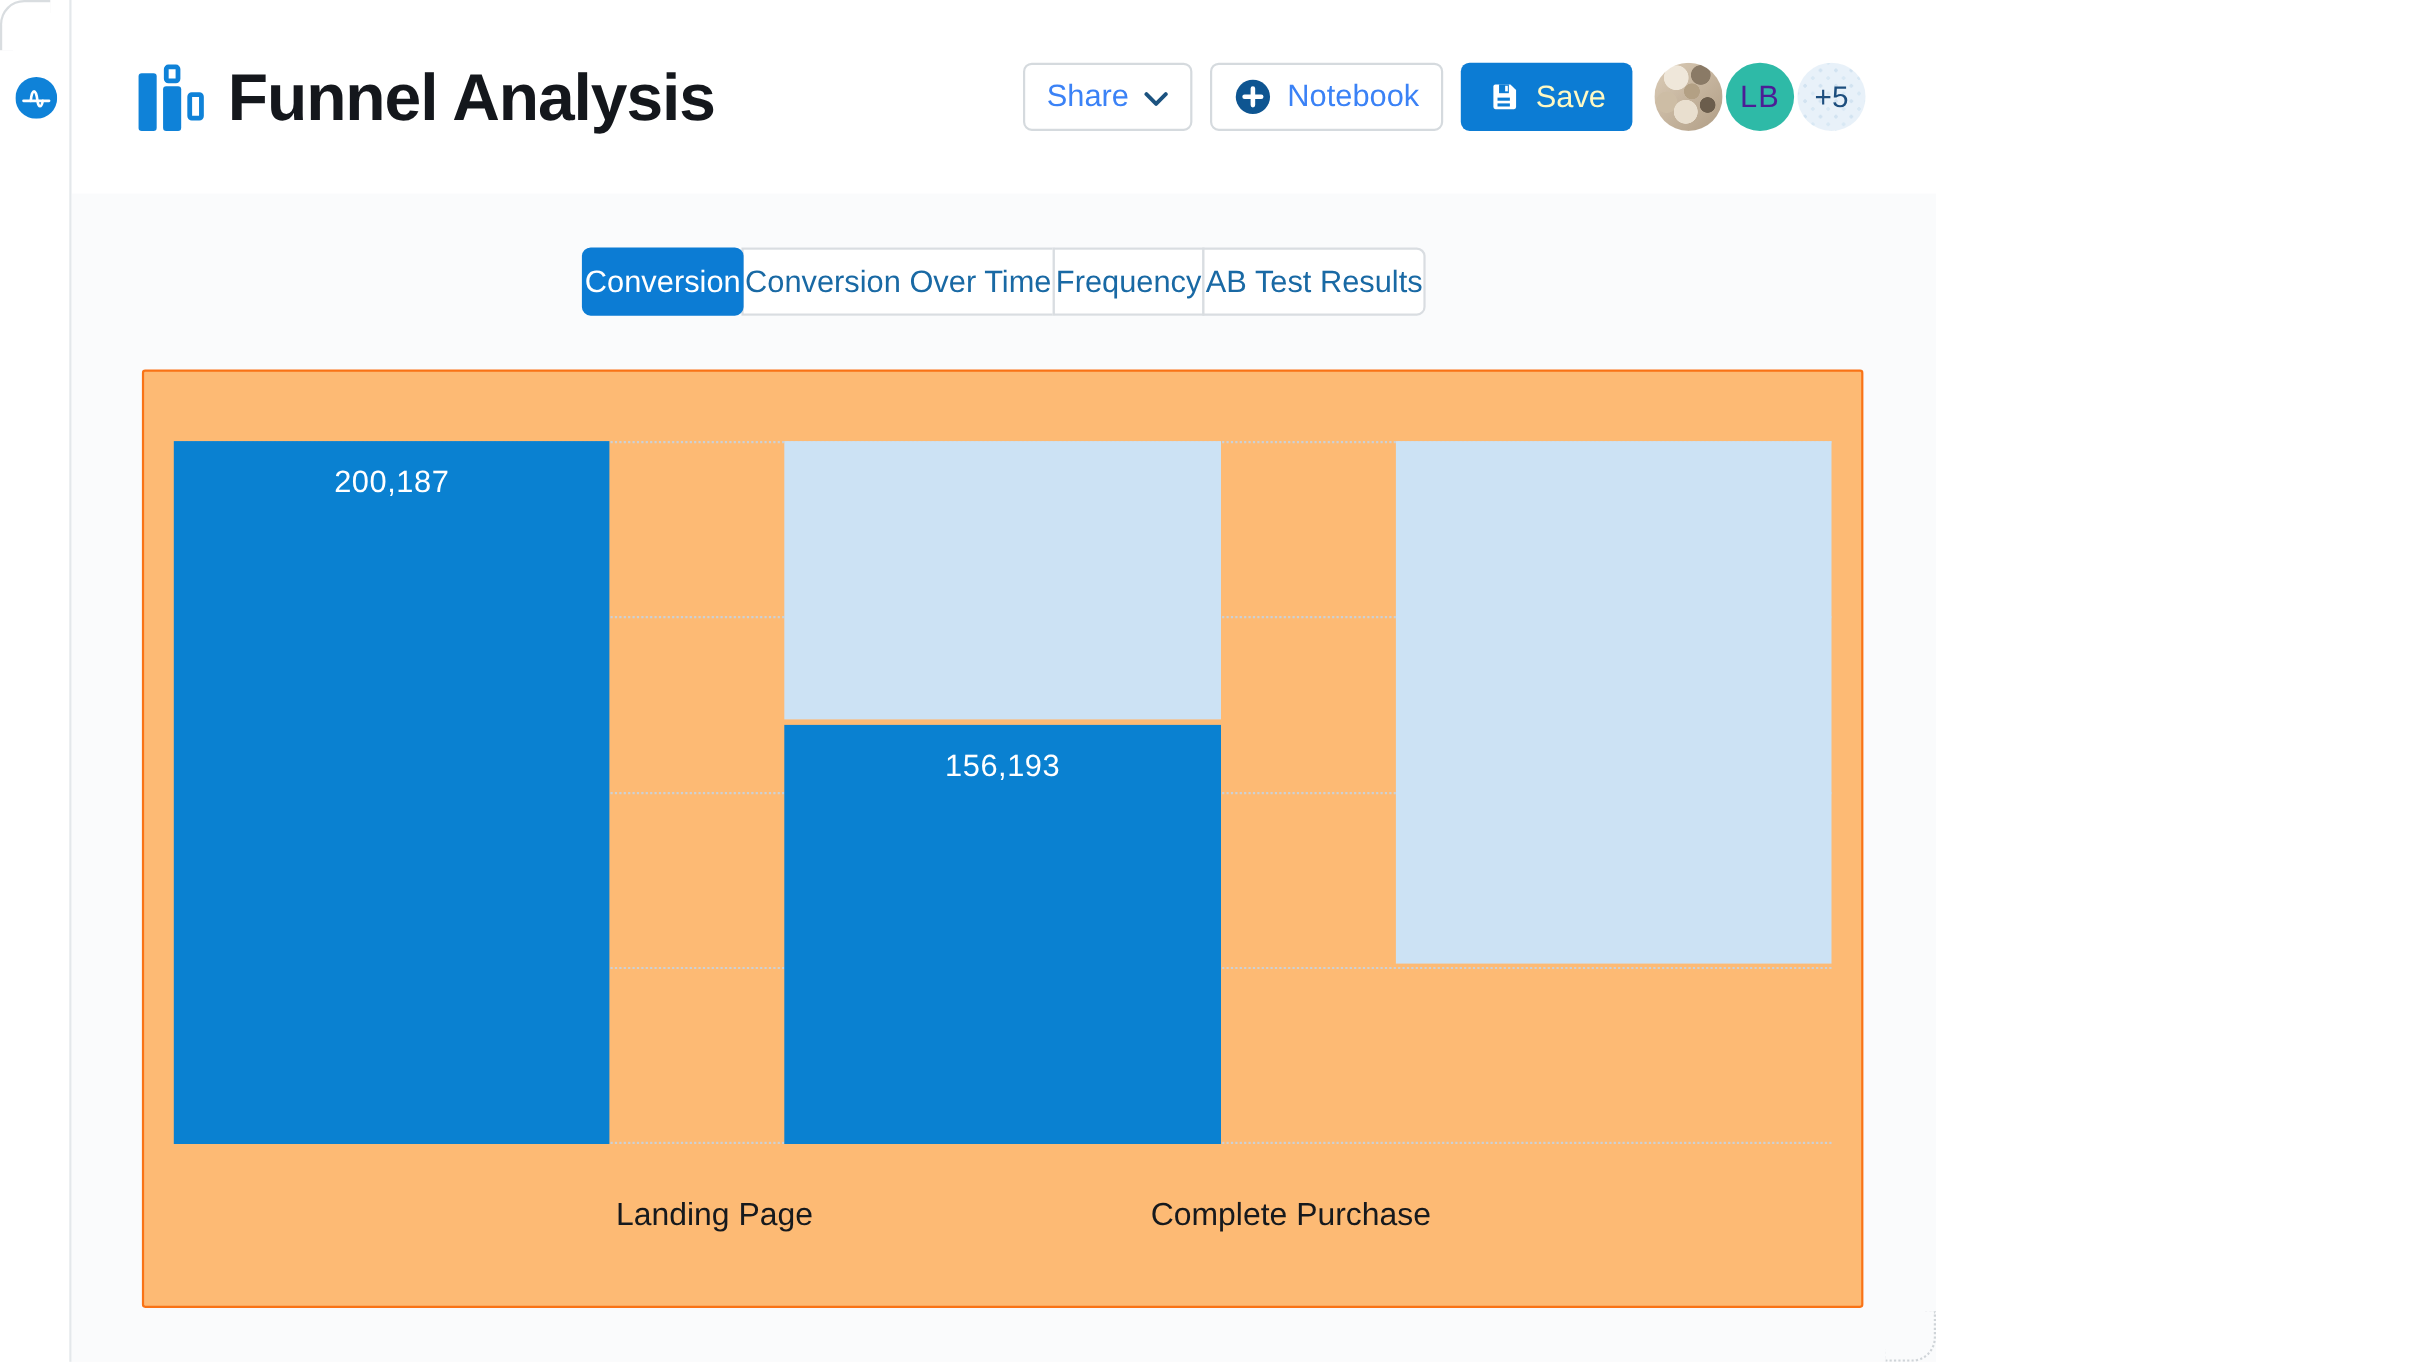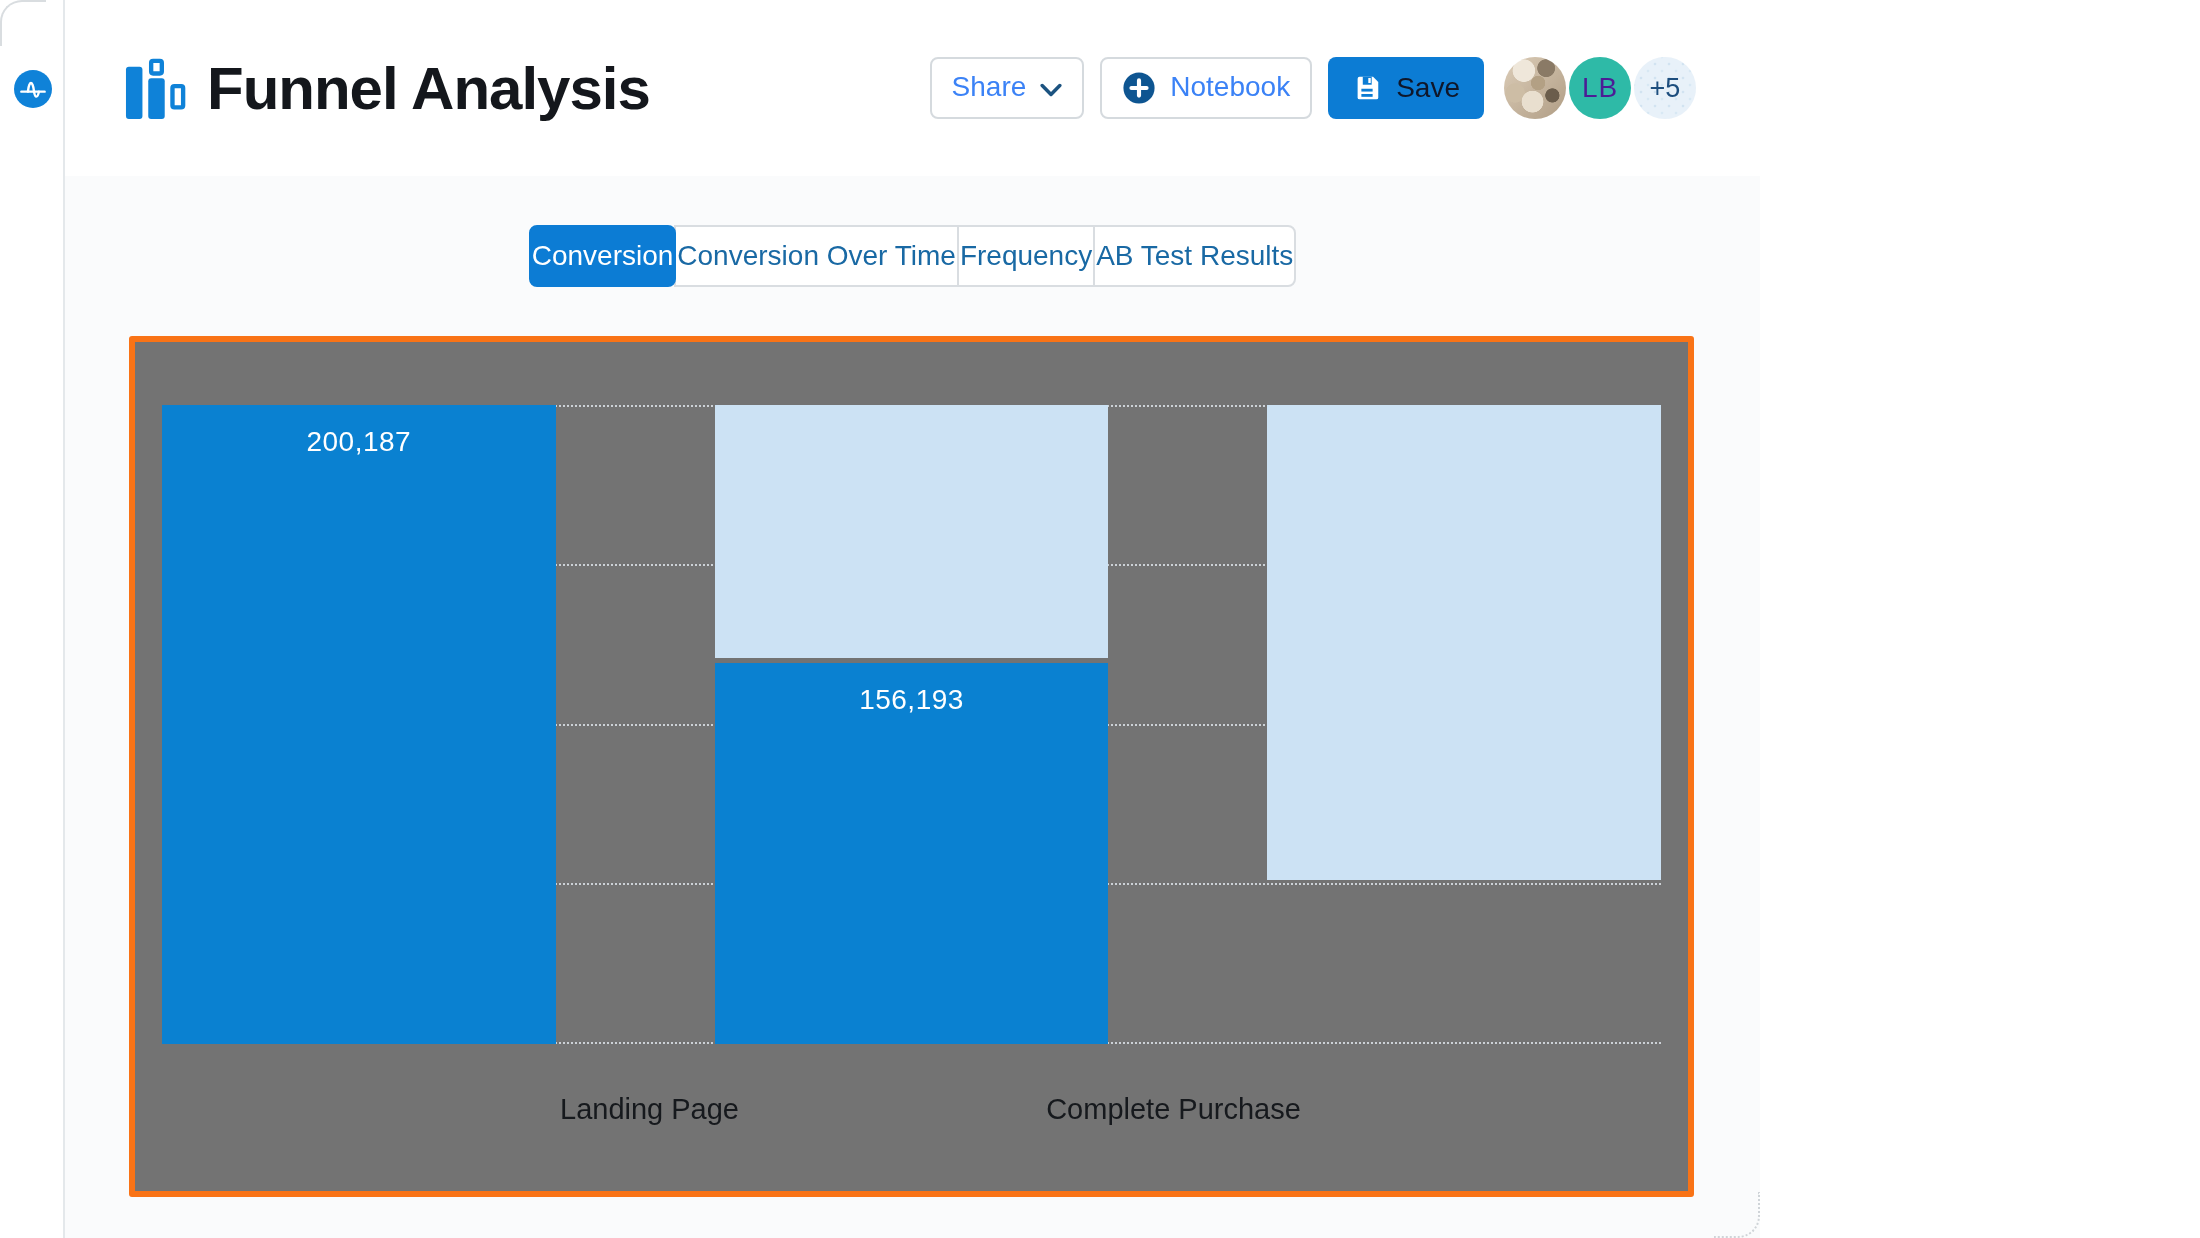--- a/index.html
+++ b/index.html
@@ -26,21 +26,21 @@
           padding:0 64px 0 60px;box-sizing:border-box;flex:0 0 auto;}
   .title-wrap{display:flex;align-items:center;gap:20px;}
   .chart-icon{width:62px;height:64px;flex:0 0 auto;}
   .page-title{font-size:60px;font-weight:700;color:#14171c;letter-spacing:-1px;white-space:nowrap;}
 
   .actions{margin-left:auto;display:flex;align-items:center;gap:16px;}
   .btn{display:flex;align-items:center;height:62px;border-radius:8px;box-sizing:border-box;
        font-size:28px;cursor:pointer;user-select:none;}
   .btn-outline{background:#ffffff;border:2px solid #d5dade;color:#3b82f6;padding:0 20px;gap:14px;}
   .btn-outline .lbl{position:relative;top:-1px;}
-  .btn-primary{background:var(--accent,#0c7cd4);color:#0f172a;border:none;padding:12px 24px;gap:14px;}
+  .btn-primary{background:var(--accent,#0c7cd4);color:#fef9c3;border:none;padding:12px 24px;gap:14px;}
   .avatars{display:flex;align-items:center;gap:3px;margin-left:4px;}
   .avatar{width:62px;height:62px;border-radius:50%;flex:0 0 auto;display:flex;
           align-items:center;justify-content:center;box-sizing:border-box;cursor:pointer;}
   .avatar-photo{background:
      radial-gradient(circle at 32% 22%, #efe7da 0 17%, transparent 18%),
      radial-gradient(circle at 68% 18%, #8a7a66 0 13%, transparent 14%),
      radial-gradient(circle at 78% 62%, #6b5d4c 0 11%, transparent 12%),
      radial-gradient(circle at 46% 72%, #e9dfcf 0 19%, transparent 20%),
      radial-gradient(circle at 18% 58%, #cdbda5 0 15%, transparent 16%),
      radial-gradient(circle at 55% 42%, #b3a084 0 14%, transparent 15%),
@@ -60,22 +60,22 @@
   .tabgroup{display:flex;}
   .tab{display:flex;align-items:center;height:62px;box-sizing:border-box;padding:0 1px;
        background:#ffffff;border:2px solid #d9dde1;color:#1969a4;font-size:28px;
        cursor:pointer;margin-left:-2px;white-space:nowrap;}
   .tab:first-child{margin-left:0;border-radius:8px 0 0 8px;}
   .tab:last-child{border-radius:0 8px 8px 0;}
   .tab.active{background:var(--accent,#0c7cd4);border-color:var(--accent,#0c7cd4);
        color:#ffffff;border-radius:8px;z-index:2;}
 
   
-  .card{position:relative;margin:49px 66px 0 64px;height:849px;background:#737373;
-        border:6px solid #f97316;border-radius:3px;box-sizing:content-box;}
+  .card{position:relative;margin:49px 66px 0 64px;height:849px;background:#fdba74;
+        border:2px solid #f97316;border-radius:3px;box-sizing:content-box;}
   .gridlines{position:absolute;left:27px;right:27px;top:63px;height:639px;}
   .gridline{position:absolute;left:0;right:0;border-top:2px dotted var(--grid,#ccd1d6);}
   .bars{position:absolute;left:27px;right:27px;top:63px;height:639px;
         display:flex;justify-content:center;gap:159px;}
   .col{position:relative;width:456px;height:639px;}
   .seg{position:absolute;left:0;right:0;}
   .seg.light{top:0;background:var(--bar-light,#cce2f4);}
   .seg.dark{bottom:0;background:var(--bar-dark,#0a81d1);}
   .val{position:absolute;top:21px;left:0;right:0;text-align:center;color:#ffffff;
        font-size:28px;font-weight:500;letter-spacing:0.5px;}

